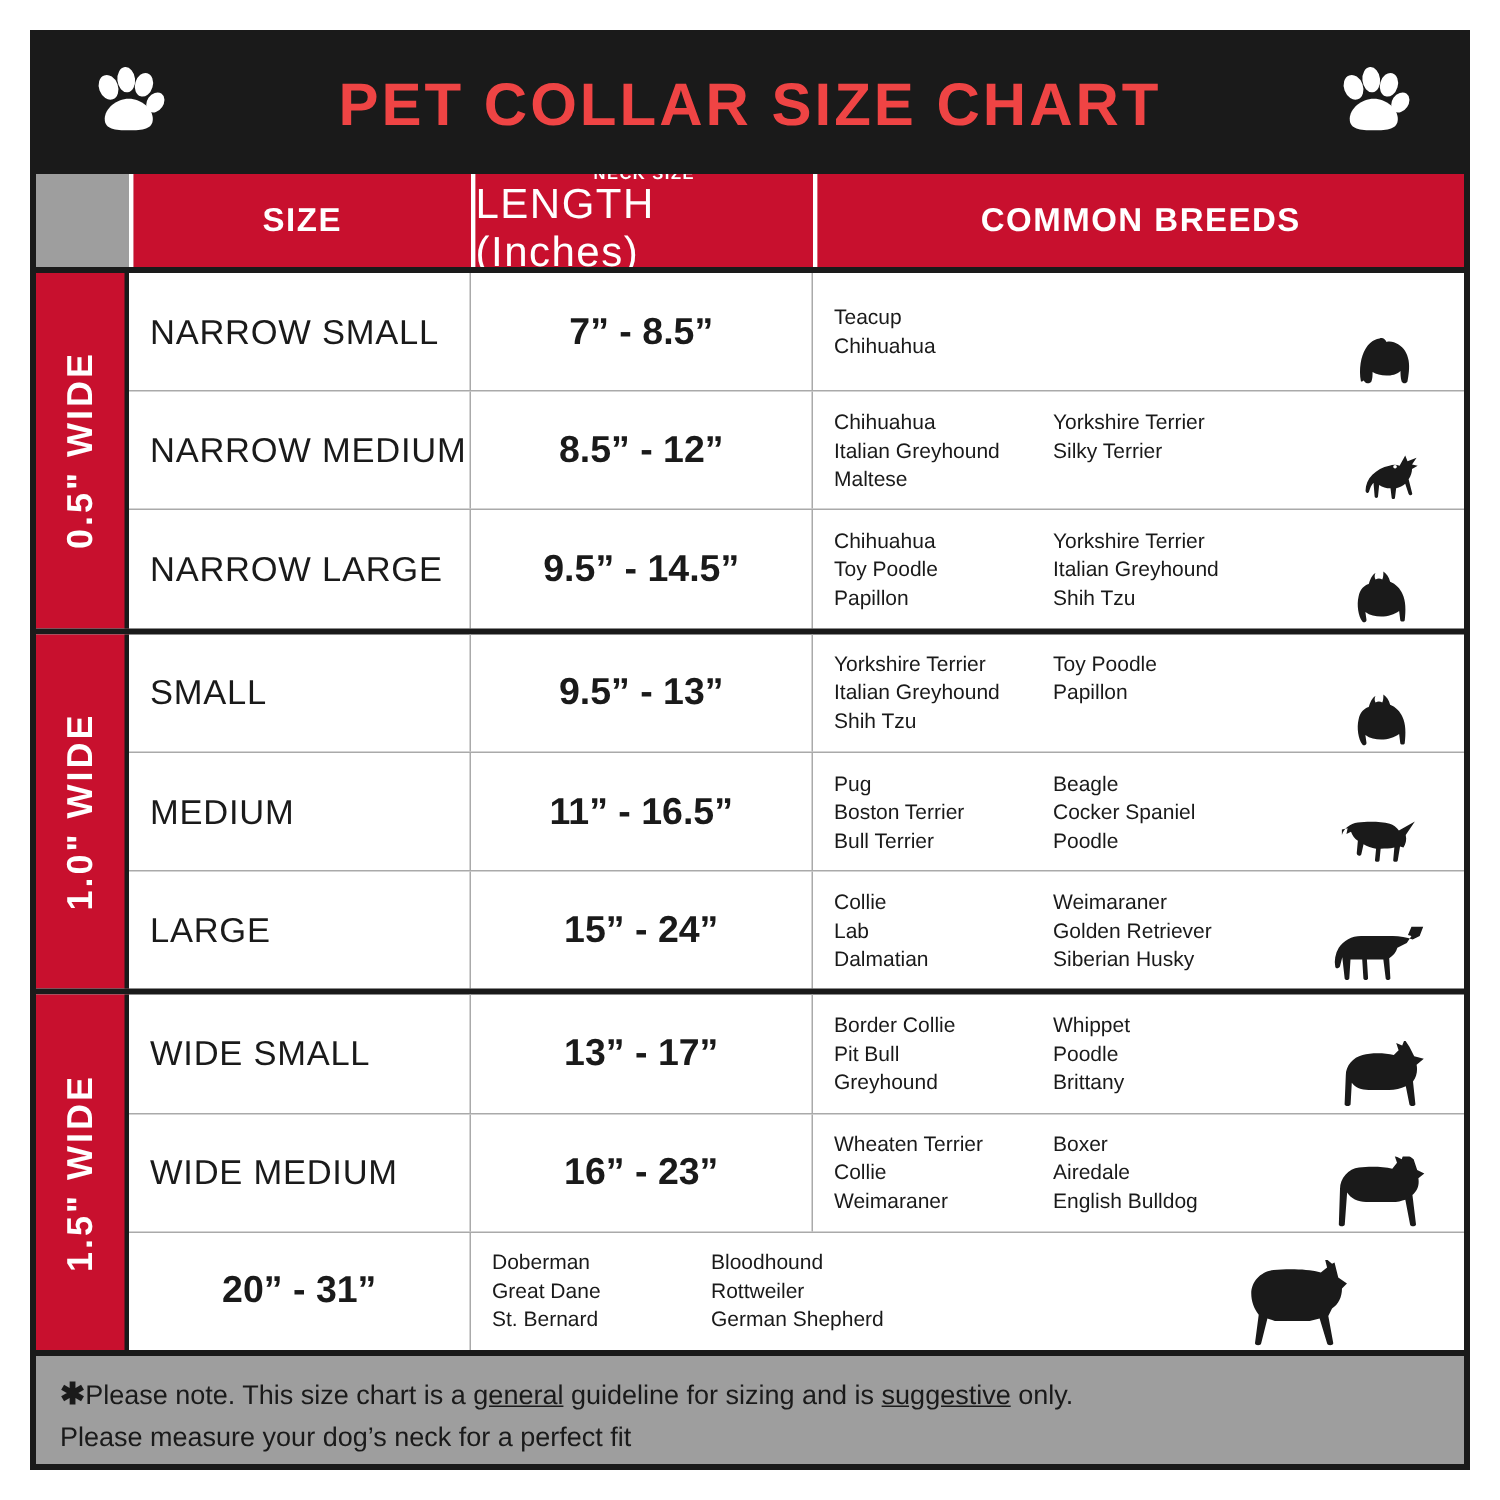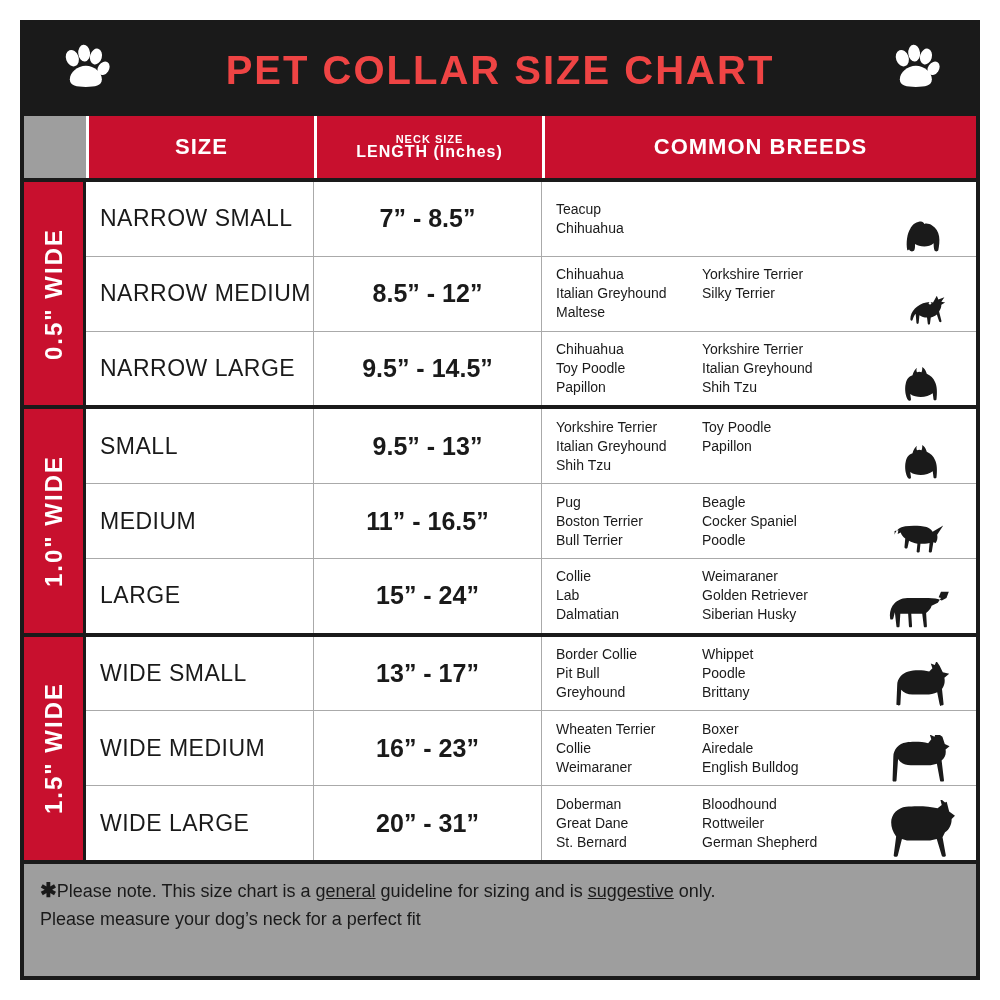--- a/index.html
+++ b/index.html
@@ -89,21 +89,21 @@
   .col-head .hcell:last-child { border-right: none; }
   .h-size { width: 228px; flex: 0 0 228px; }
   .h-length { width: 228px; flex: 0 0 228px; flex-direction: column; }
   .h-length .sub {
     font-size: 11px;
     font-weight: bold;
     letter-spacing: 1px;
     line-height: 12px;
     margin-bottom: -2px;
   }
-  .h-length .main { font-size: 16px; font-weight: bold; }
+  .h-length .main { font-size: 28px; font-weight: normal; }
   .h-breeds { flex: 1 1 auto; text-align: center; }
 
   
   .group {
     display: flex;
     flex: 1 1 auto;
     border-top: 4px solid #1a1a1a;
     box-sizing: border-box;
   }
   .group:first-of-type { border-top: none; }
@@ -193,21 +193,21 @@
   }
   .silhouette svg { display: block; }
 
   
   .footer {
     background: #9e9e9e;
     flex: 0 0 auto;
     border-top: 4px solid #1a1a1a;
     padding: 12px 16px 10px 16px;
     box-sizing: border-box;
-    height: 116px;
+    height: 76px;
   }
   .footer-line {
     font-size: 18px;
     color: #1a1a1a;
     line-height: 28px;
   }
   .footer-line .u { text-decoration: underline; }
   .star { font-size: 20px; font-weight: bold; }
 </style>
 </head>
@@ -424,21 +424,20 @@
               </div>
               <div class="silhouette">
                 <svg viewBox="0 0 96 60" width="76" height="48" aria-hidden="true">
                   <path d="M70 2l3 9 6 3-5 4c1 6-1 11-5 14l3 25c0 2-5 2-5 0l-4-21c-3 1-7 2-11 2H30c-7 0-13-3-16-8l-2 27c0 2-5 2-5 0l1-30c0-9 7-17 16-18 8-1 20-1 28 1l4-5-2-6 6 3 2-6z" fill="#1a1a1a"></path>
                 </svg>
               </div>
             </div>
           </div>
 
           <div class="row">
-            <div class="cell-size">WIDE LARGE</div>
             <div class="cell-length">20” - 31”</div>
             <div class="cell-breeds">
               <div class="breed-cols">
                 <div class="breed-col" style="white-space:pre-line">Doberman
 Great Dane
 St. Bernard</div>
                 <div class="breed-col" style="white-space:pre-line">Bloodhound
 Rottweiler
 German Shepherd</div>
               </div>

